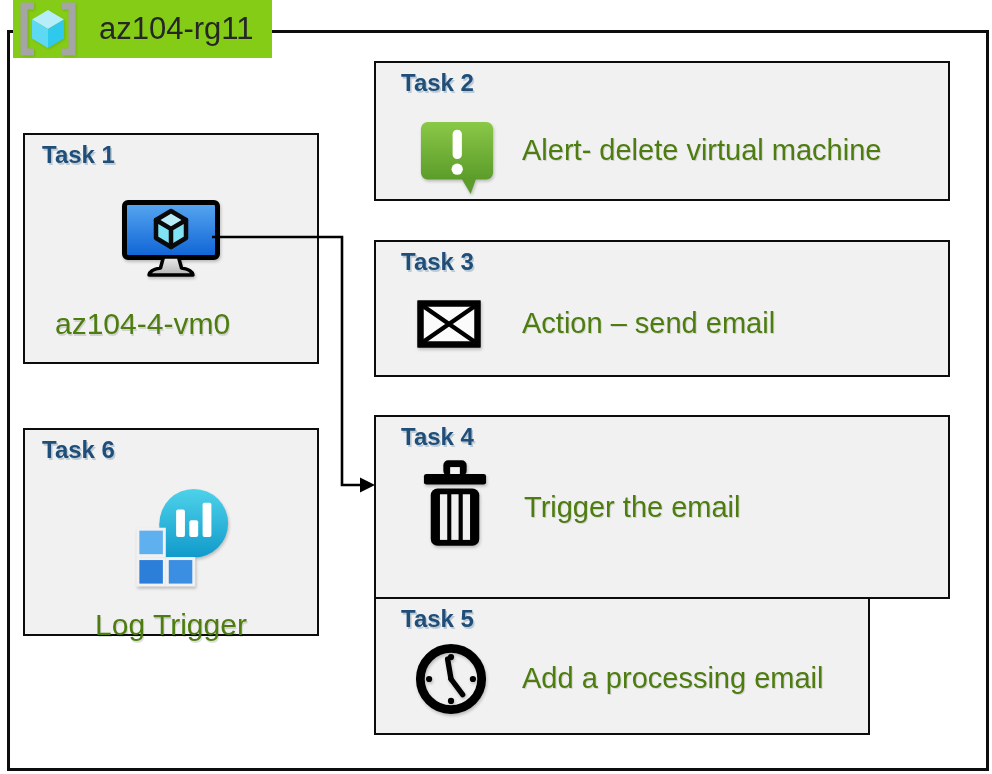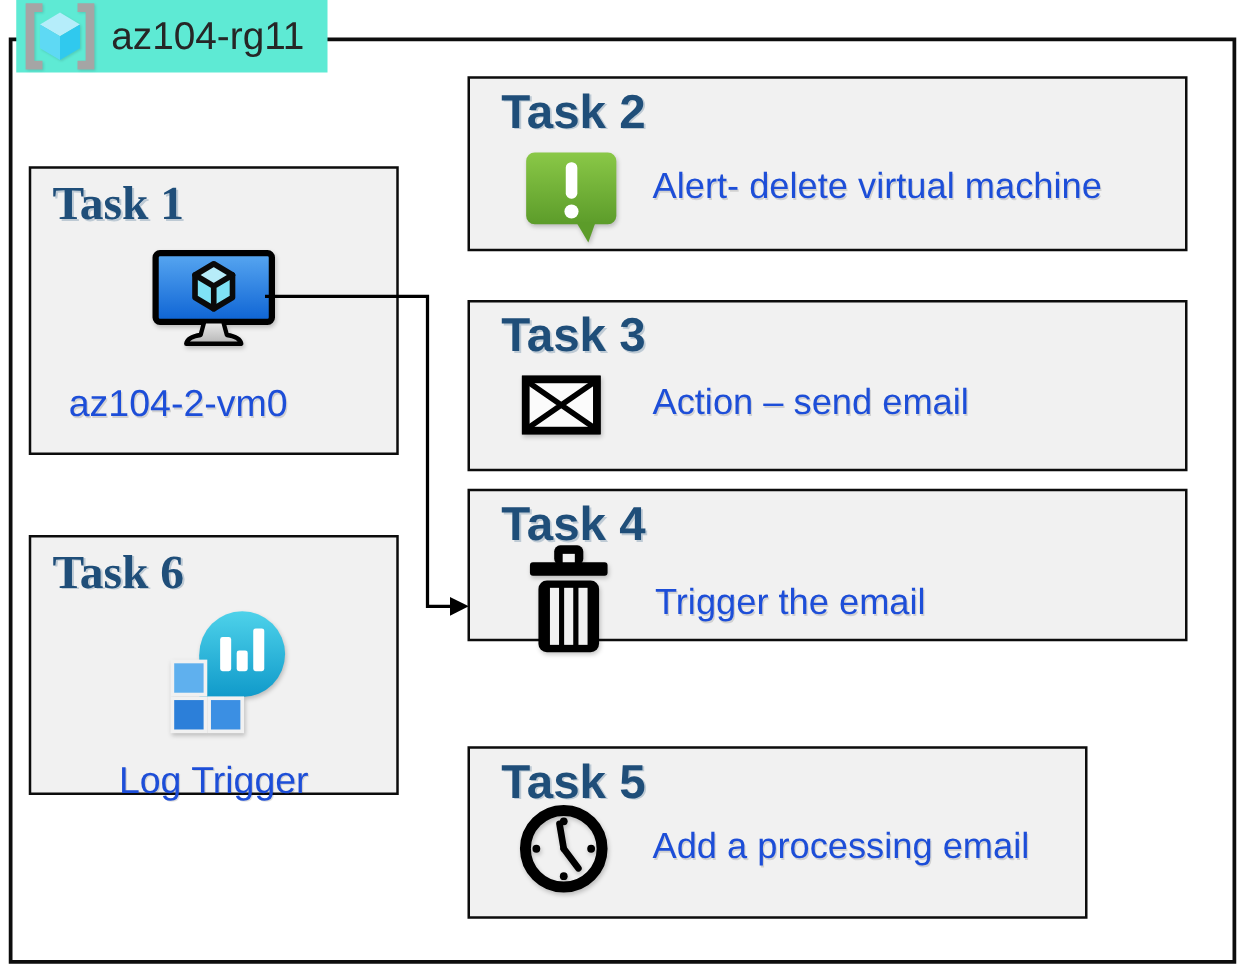--- a/index.html
+++ b/index.html
@@ -7,37 +7,37 @@
     width:992px;height:774px;position:relative;background:#ffffff;
     font-family:"Liberation Sans","DejaVu Sans",sans-serif;
     overflow:hidden;
   }
   .outer{
     position:absolute;left:7px;top:30px;width:982px;height:741px;
     box-sizing:border-box;border:3px solid #0d0d0d;background:#ffffff;
   }
   .rg-label{
     position:absolute;left:13px;top:0;height:58px;z-index:3;
-    display:flex;align-items:center;gap:10px;background:#5eead4;
+    display:flex;align-items:center;gap:20px;background:#84cc16;
     padding:0 18px 0 4px;
   }
   .rg-label svg{width:62px;height:54px;filter:drop-shadow(1px 1.5px 1px rgba(0,0,0,.12));}
   .rg-name{font-size:31px;color:#262626;white-space:nowrap;}
   .task{
     position:absolute;background:#f1f1f1;box-sizing:border-box;
     border:2.5px solid #0c0c0c;z-index:2;
   }
   .title{
-    position:absolute;font-size:38px;font-weight:bold;color:#1f4e79;
+    position:absolute;font-size:24px;font-weight:bold;color:#1f4e79;
     text-shadow:1.5px 1.5px 0 rgba(163,181,196,.65);white-space:nowrap;
   }
-  .left-t .title{left:17px;top:6px;font-family:Liberation Serif, serif;}
+  .left-t .title{left:17px;top:6px;}
   .right-t .title{left:25px;top:6px;}
   .txt{
-    position:absolute;font-size:29px;color:#1d4ed8;white-space:nowrap;
+    position:absolute;font-size:29px;color:#4d7c0f;white-space:nowrap;
     text-shadow:1px 1.5px 0 rgba(0,0,0,.13);
   }
   .right-t .txt{transform:translateY(-50%);}
   .icon{position:absolute;}
   .icon svg{width:100%;height:100%;display:block;filter:drop-shadow(1.5px 2px 1.5px rgba(0,0,0,.22));}
   .connector{
     position:absolute;left:0;top:0;width:992px;height:774px;
     z-index:4;pointer-events:none;
   }
 </style>
@@ -75,21 +75,21 @@
         </defs>
         <rect x="3.5" y="3.5" width="93" height="55" rx="3.5" fill="url(#gVm)" stroke="#000" stroke-width="5"></rect>
         <polygon points="50,12 65,21 50,30 35,21" fill="#b7ecf9"></polygon>
         <polygon points="35,21 50,30 50,48 35,39" fill="#7fe2f5"></polygon>
         <polygon points="50,30 65,21 65,39 50,48" fill="#7fe2f5"></polygon>
         <polygon points="50,12 65,21 65,39 50,48 35,39 35,21" fill="none" stroke="#0a0a0a" stroke-width="4.5" stroke-linejoin="round"></polygon>
         <path d="M35 21 L50 30 L65 21 M50 30 V48" fill="none" stroke="#0a0a0a" stroke-width="4.5" stroke-linecap="round"></path>
         <path d="M42.5 58 L57.5 58 L60.5 69 Q71 70.5 72 76 L28 76 Q29 70.5 39.5 69 Z" fill="url(#gStand)" stroke="#000" stroke-width="3.5" stroke-linejoin="round"></path>
       </svg>
     </div>
-    <div class="txt" style="left:30px;top:172px;font-size:30px">az104-2-vm0</div>
+    <div class="txt" style="left:30px;top:172px;font-size:30px">az104-4-vm0</div>
   </div>
 
   <div class="task left-t" style="left:23px;top:428px;width:296px;height:208px">
     <div class="title">Task 6</div>
     <div class="icon" style="left:107px;top:57px;width:100px;height:102px">
       <svg viewBox="0 0 102 104">
         <defs>
           <linearGradient id="gLog" x1="0" y1="2" x2="0" y2="72" gradientUnits="userSpaceOnUse">
             <stop offset="0" stop-color="#4ed2ea"></stop>
               <stop offset="1" stop-color="#109aca"></stop>
@@ -132,21 +132,21 @@
     <div class="icon" style="left:41px;top:58px;width:64px;height:48px">
       <svg viewBox="0 0 64 48">
         <rect x="3.5" y="3.5" width="57" height="41" fill="#fbfbfb" stroke="#000" stroke-width="6"></rect>
         <path d="M6 6 L58 42 M58 6 L6 42" fill="none" stroke="#000" stroke-width="4.5"></path>
         <rect x="3.5" y="3.5" width="57" height="41" fill="none" stroke="#000" stroke-width="6"></rect>
       </svg>
     </div>
     <div class="txt" style="left:146px;top:81px">Action – send email</div>
   </div>
 
-  <div class="task right-t" style="left:374px;top:391px;width:576px;height:122px">
+  <div class="task right-t" style="left:374px;top:415px;width:576px;height:184px">
     <div class="title">Task 4</div>
     <div class="icon" style="left:46px;top:41px;width:66px;height:90px">
       <svg viewBox="0 0 68 92">
         <rect x="22" y="2" width="24" height="16" rx="5" fill="#000"></rect>
         <rect x="29" y="9" width="10" height="9" fill="#f1f1f1"></rect>
         <rect x="2" y="16" width="64" height="11" rx="2.5" fill="#000"></rect>
         <rect x="9" y="31" width="50" height="59" rx="7" fill="#000"></rect>
         <rect x="18.5" y="37" width="7.5" height="47" fill="#f1f1f1"></rect>
         <rect x="30.2" y="37" width="7.5" height="47" fill="#f1f1f1"></rect>
         <rect x="42" y="37" width="7.5" height="47" fill="#f1f1f1"></rect>

